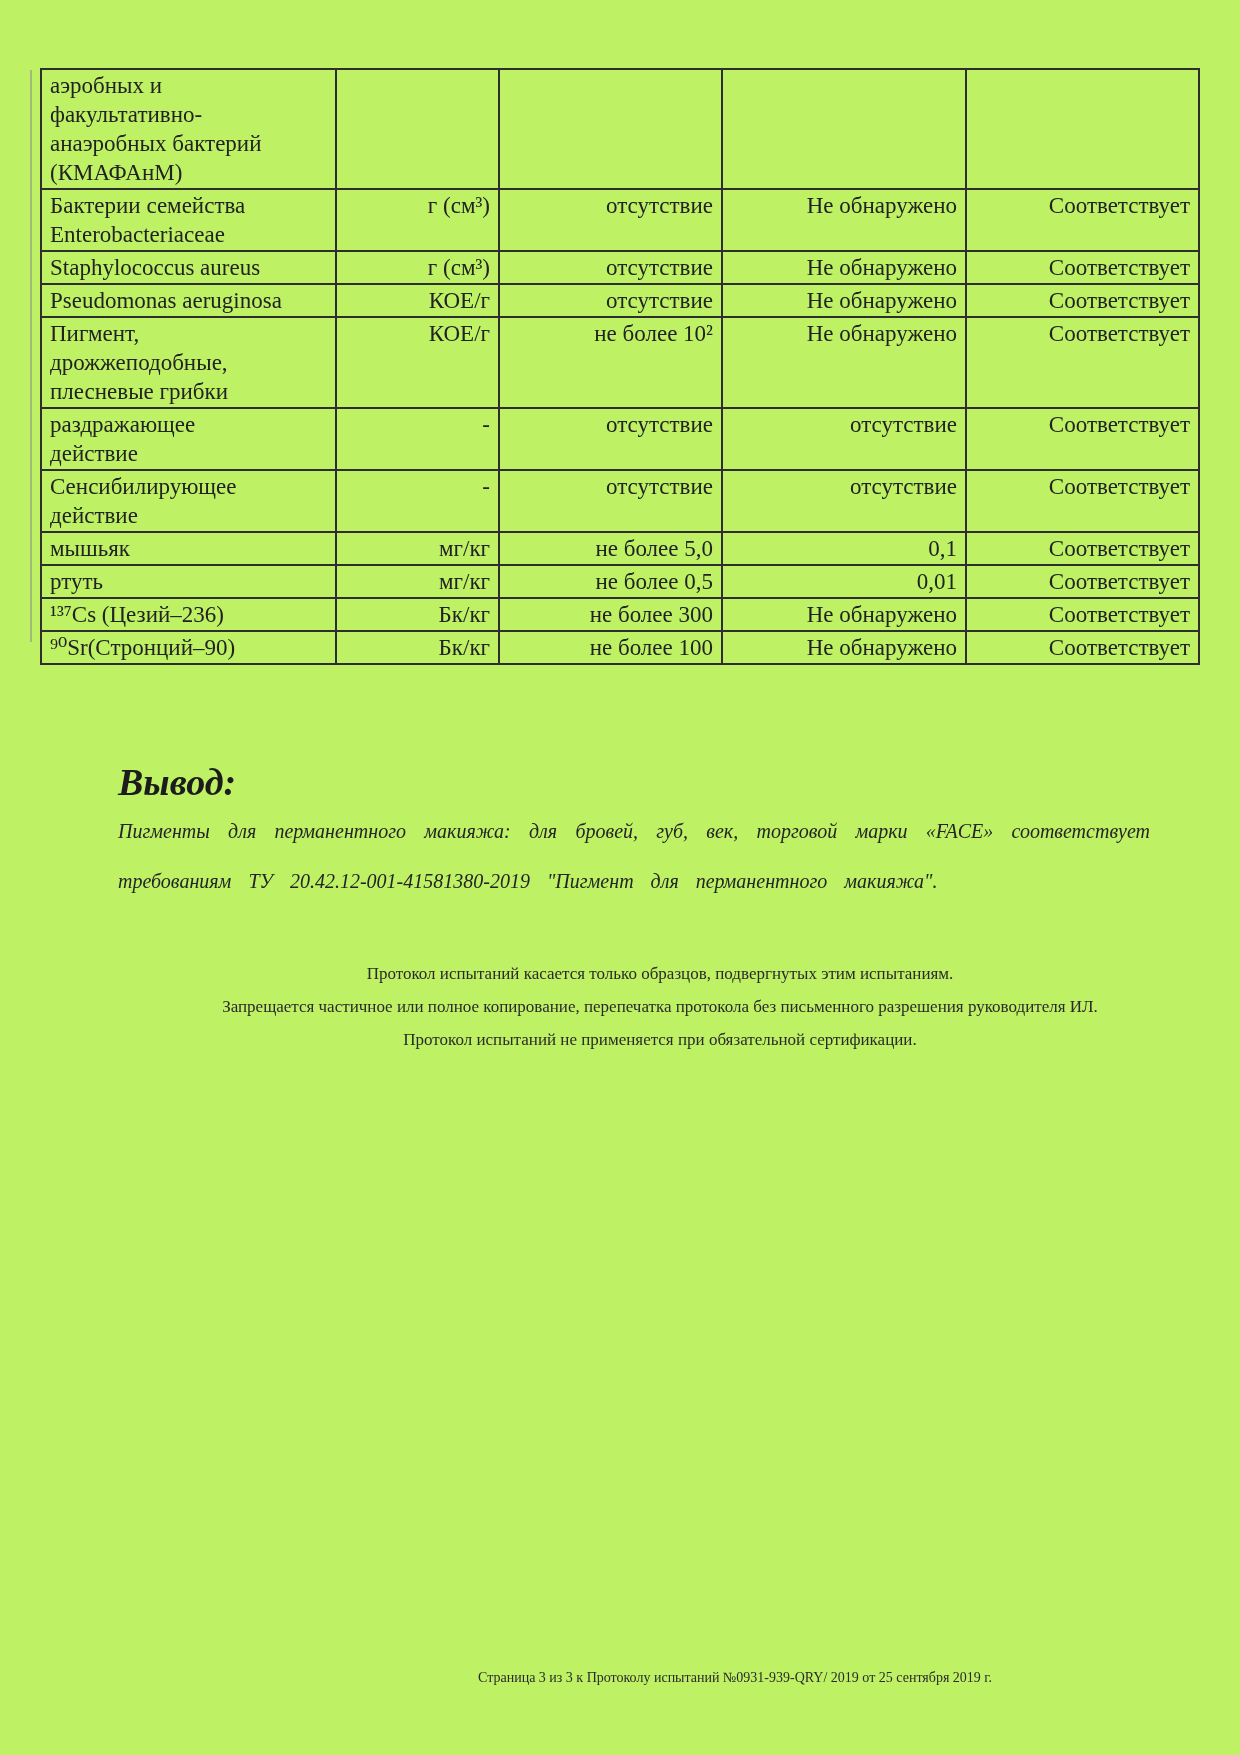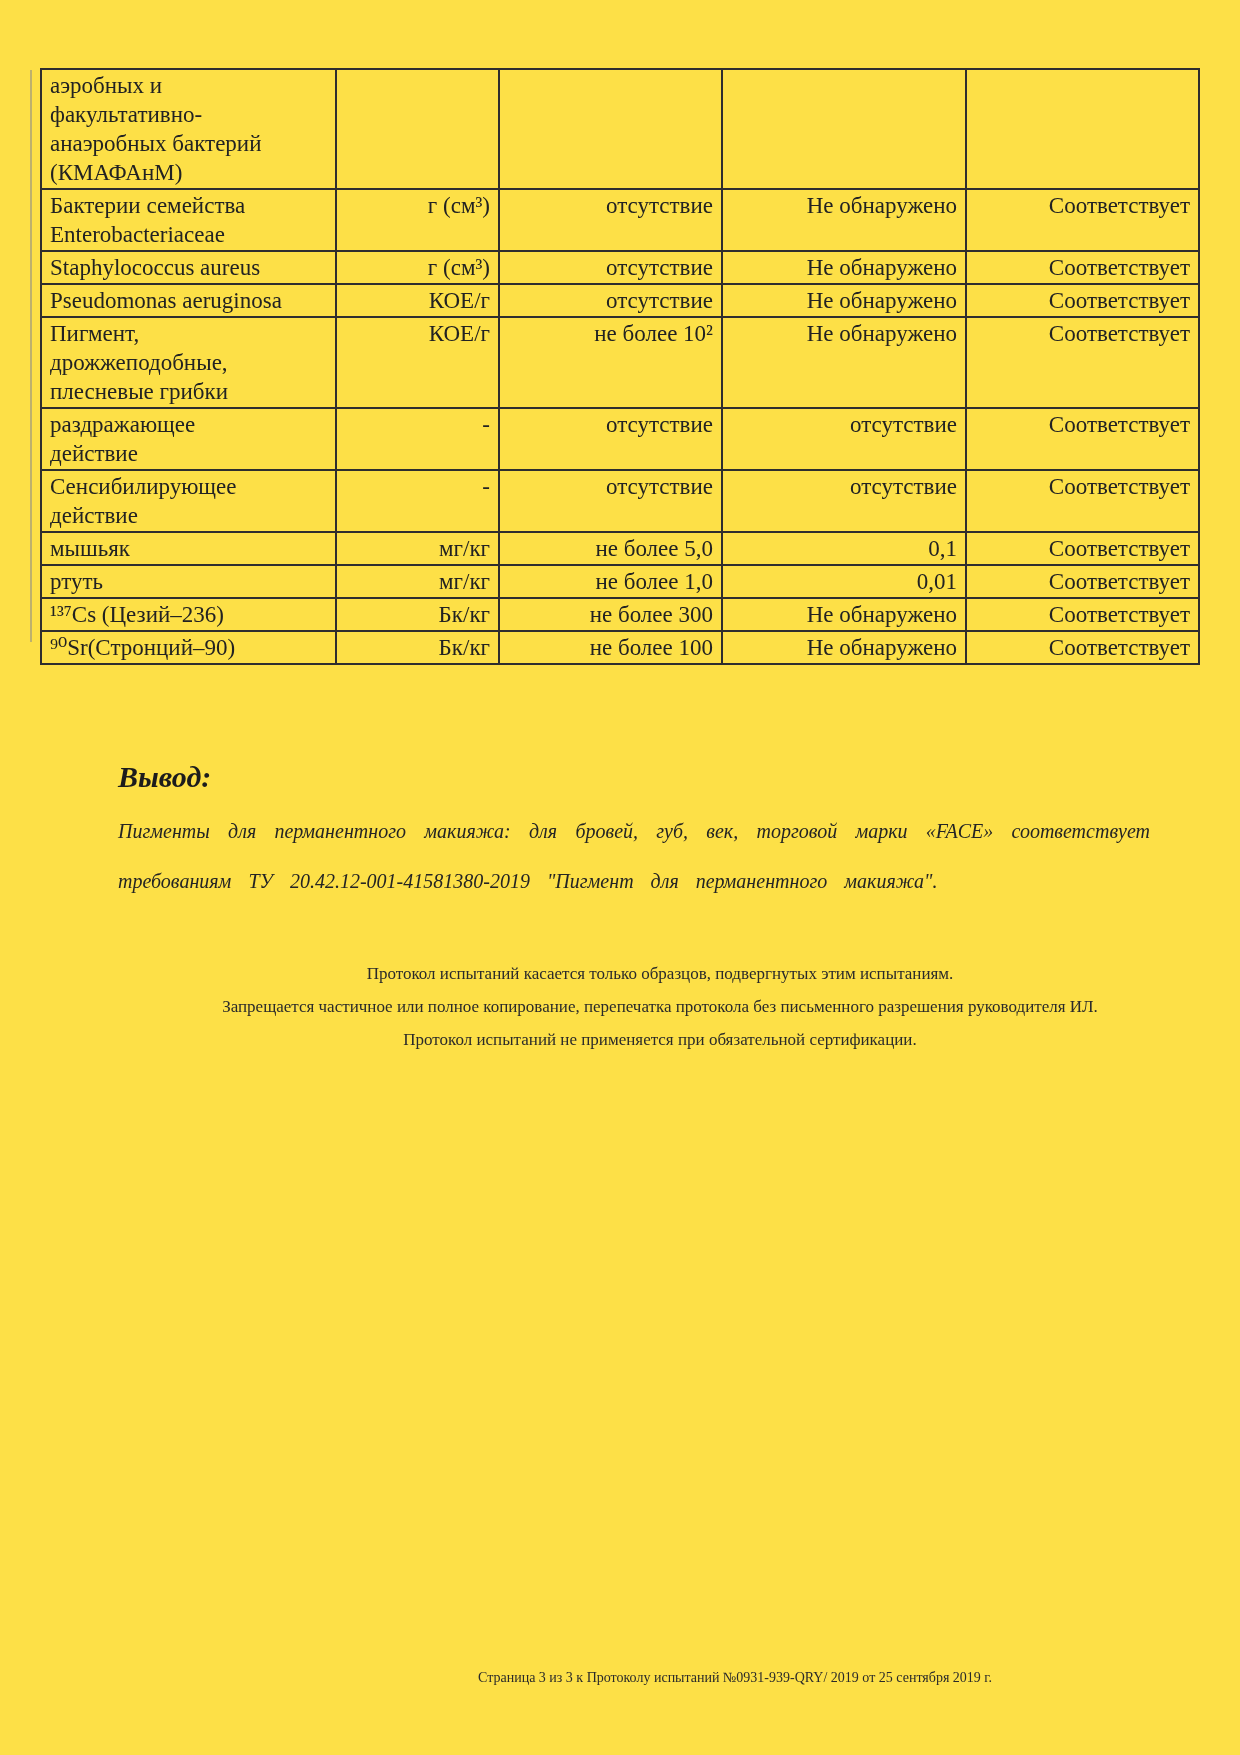--- a/index.html
+++ b/index.html
@@ -4,21 +4,21 @@
 <style>
   html, body {
     margin: 0;
     padding: 0;
     background: #ffffff;
   }
   .sheet {
     position: relative;
     width: 1240px;
     height: 1755px;
-    background: #fde047;
+    background: #bef264;
     font-family: "Liberation Serif", "DejaVu Serif", serif;
     color: #1f1f1f;
     overflow: hidden;
   }
   
   .scan-line {
     position: absolute;
     left: 30px;
     top: 70px;
     width: 2px;
@@ -50,21 +50,21 @@
     padding-left: 10px;
   }
   td.c-unit, td.c-requirement, td.c-result, td.c-conclusion {
     text-align: right;
     white-space: pre-line;
   }
   .conclusion-heading {
     position: absolute;
     left: 118px;
     top: 760px;
-    font-size: 30px;
+    font-size: 38px;
     font-weight: bold;
     font-style: italic;
     color: #1c1c1c;
   }
   .conclusion-text {
     position: absolute;
     left: 118px;
     top: 806px;
     width: 1032px;
     font-size: 20px;
@@ -172,21 +172,21 @@
         <tr>
           <td class="c-parameter">мышьяк</td>
           <td class="c-unit">мг/кг</td>
           <td class="c-requirement">не более 5,0</td>
           <td class="c-result">0,1</td>
           <td class="c-conclusion">Соответствует</td>
         </tr>
         <tr>
           <td class="c-parameter">ртуть</td>
           <td class="c-unit">мг/кг</td>
-          <td class="c-requirement">не более 1,0</td>
+          <td class="c-requirement">не более 0,5</td>
           <td class="c-result">0,01</td>
           <td class="c-conclusion">Соответствует</td>
         </tr>
         <tr>
           <td class="c-parameter">¹³⁷Cs (Цезий–236)</td>
           <td class="c-unit">Бк/кг</td>
           <td class="c-requirement">не более 300</td>
           <td class="c-result">Не обнаружено</td>
           <td class="c-conclusion">Соответствует</td>
         </tr>

